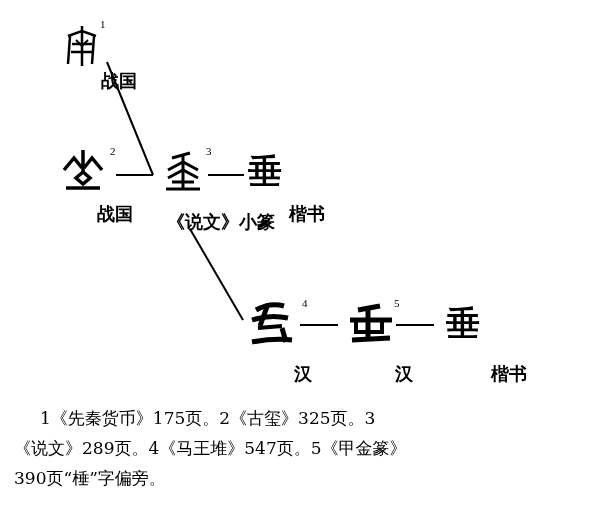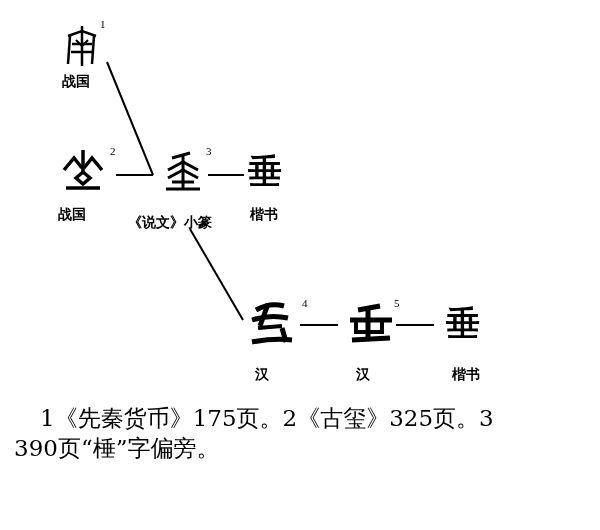--- a/index.html
+++ b/index.html
@@ -1,29 +1,29 @@
 <!DOCTYPE html>
 <html><head>
 <meta charset="utf-8">
 <style>
   html, body { margin:0; padding:0; background:#ffffff; }
   body { width:600px; height:530px; position:relative; overflow:hidden;
          font-family: "DejaVu Serif", "Liberation Serif", serif; color:#000; }
   .glyph { position:absolute; }
   .glyph svg { display:block; }
   .label { position:absolute; font-family: "DejaVu Sans", "Liberation Sans", sans-serif;
-           font-weight:bold; font-size:14px; line-height:18px; white-space:nowrap; }
+           font-weight:bold; font-size:18px; line-height:18px; white-space:nowrap;margin-left:39px; }
   .sup { position:absolute; font-family: "Liberation Serif", "DejaVu Serif", serif;
          font-size:11px; line-height:12px; }
   .modern { position:absolute; font-family: "DejaVu Serif", "Liberation Serif", serif;
             font-weight:bold; font-size:34px; line-height:38px; }
   .dash { position:absolute; height:2px; background:#000; }
   .caption { position:absolute; left:14px; width:580px;
              font-family: "DejaVu Serif", "Liberation Serif", serif;
-             font-size:23px; line-height:30px; }
+             font-size:17px; line-height:30px; }
   .caption p { margin:0; white-space:nowrap; }
   .lines { position:absolute; left:0; top:0; }
 </style>
 </head>
 <body>
 
 <svg class="lines" width="600" height="400">
   <line x1="107" y1="62" x2="153" y2="175" stroke="#000" stroke-width="2"></line>
   <line x1="116" y1="175" x2="153" y2="175" stroke="#000" stroke-width="2"></line>
   <line x1="190" y1="229" x2="243" y2="320" stroke="#000" stroke-width="2"></line>
@@ -97,14 +97,15 @@
 </div>
 <span class="sup" style="left:394px;top:297px;">5</span>
 <div class="dash" style="left:396px;top:324px;width:38px;"></div>
 <span class="label" style="left:356px;top:365px;">汉</span>
 
 <span class="modern" style="left:446px;top:304px;">垂</span>
 <span class="label" style="left:452px;top:365px;">楷书</span>
 
 <div class="caption" style="top:403px;">
   <p style="padding-left:26px;">1《先秦货币》175页。2《古玺》325页。3</p>
+  <p style="padding-left:0px;">《说文》289页。4《马王堆》547页。5《甲金篆》</p>
   <p style="padding-left:0px;">390页“棰”字偏旁。</p>
 </div>
 
 </body></html>

